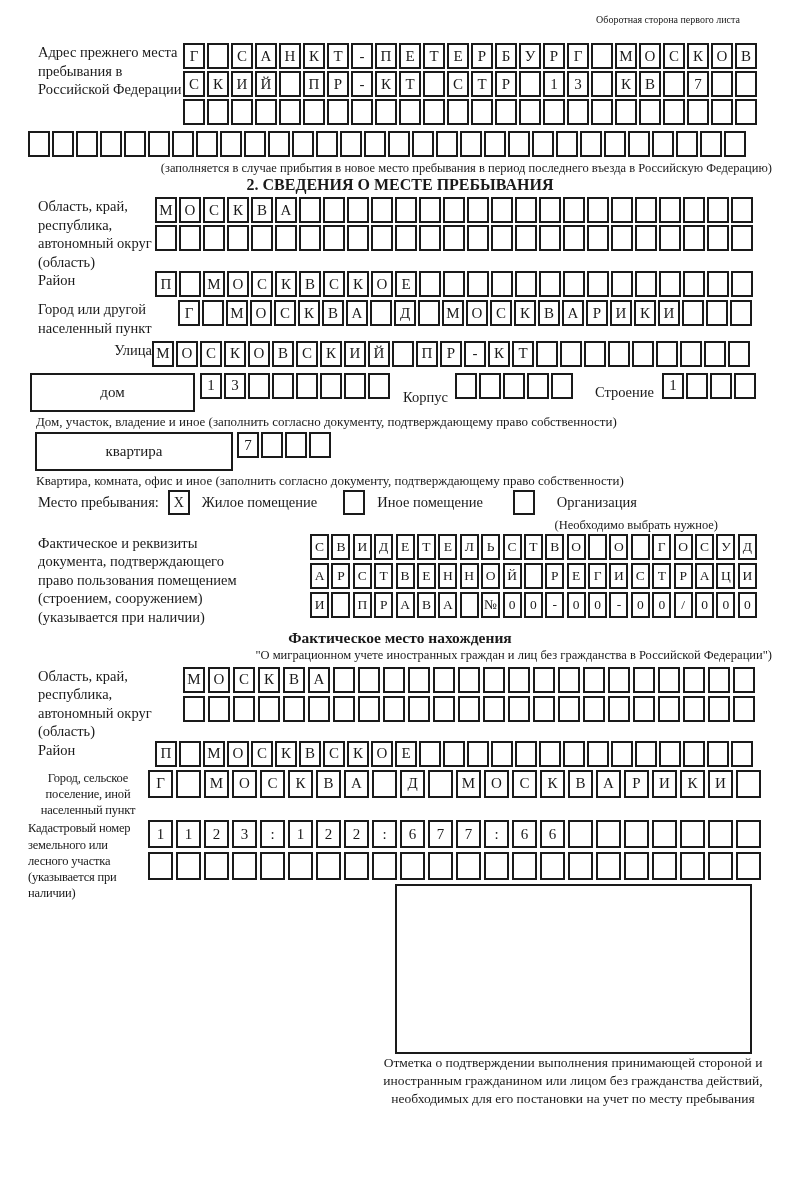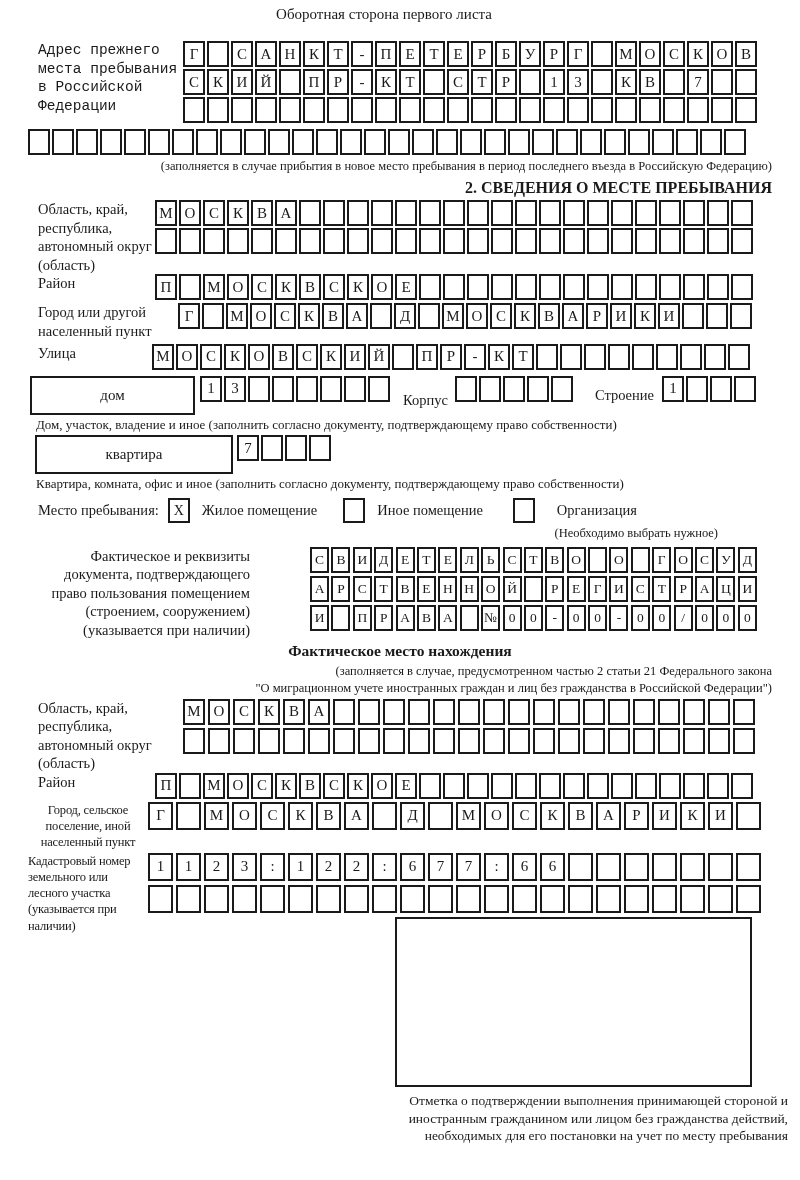--- a/index.html
+++ b/index.html
@@ -6,21 +6,21 @@
   .page{
     position:relative;
     width:800px;height:1180px;
     box-sizing:border-box;
     padding:0 28px;
     background:#fff;
     color:var(--ink,#1a1a1a);
     font-family:"Liberation Serif","DejaVu Serif",serif;
     overflow:hidden;
   }
-  .corner{margin-top:6px;text-align:center;padding-right:32px;font-size:15px;}
+  .corner{margin-top:14px;text-align:right;padding-right:32px;font-size:10px;}
   .frow{display:flex;align-items:flex-start;}
   .lbl{margin-left:10px;flex-shrink:0;font-size:14.5px;line-height:1.28;}
   .lbl2{margin-left:0;flex-shrink:0;font-size:12.5px;line-height:1.3;letter-spacing:-0.2px;}
   .boxcol{display:flex;flex-direction:column;gap:2px;}
   .boxrow{display:flex;flex-wrap:nowrap;}
   .box{
     box-sizing:border-box;flex-shrink:0;
     width:22px;height:26px;margin-right:2px;
     border:2px solid var(--ink,#1a1a1a);
     display:inline-flex;align-items:center;justify-content:center;
@@ -41,32 +41,32 @@
   .inl{font-size:14.5px;align-self:center;white-space:nowrap;}
   .stayrow{display:flex;align-items:center;margin-left:10px;font-size:14.5px;}
   .cbox{
     box-sizing:border-box;width:22px;height:25px;flex-shrink:0;
     border:2px solid var(--ink,#1a1a1a);
     display:inline-flex;align-items:center;justify-content:center;
     font-size:14px;
   }
   .bigbox{box-sizing:border-box;width:357px;height:170px;border:2px solid var(--ink,#1a1a1a);background:#fff;}
   .marknote{width:430px;text-align:center;font-size:13.5px;line-height:1.32;}
-  .mt2{margin-top:2px;}.mt3{margin-top:3px;}.mt4{margin-top:4px;}.mt5{margin-top:5px;text-align:right;}
+  .mt2{margin-top:2px;}.mt3{margin-top:3px;}.mt4{margin-top:4px;}.mt5{}
   .mt6{margin-top:6px;}.mt18{margin-top:18px;}
 </style>
 </head>
 <body>
 
 <div class="page" style="--ink: #1a1a1a;">
 
   <div class="corner">Оборотная сторона первого листа</div>
 
   <div class="frow mt18">
-    <div class="lbl" style="width:145px;font-family:Liberation Mono, monospace;">Адрес прежнего места пребывания в Российской Федерации</div>
+    <div class="lbl" style="width:145px;">Адрес прежнего места пребывания в Российской Федерации</div>
     <div class="boxcol">
       <div class="boxrow">
           <span class="box">Г</span>
           <span class="box"></span>
           <span class="box">С</span>
           <span class="box">А</span>
           <span class="box">Н</span>
           <span class="box">К</span>
           <span class="box">Т</span>
           <span class="box">-</span>
@@ -292,21 +292,21 @@
         <span class="box">И</span>
         <span class="box">К</span>
         <span class="box">И</span>
         <span class="box"></span>
         <span class="box"></span>
         <span class="box"></span>
       </div>
   </div>
 
   <div class="frow mt3">
-    <div class="lbl" style="width:114px;">Улица</div>
+    <div class="lbl" style="width:114px;text-align:right;">Улица</div>
     <div class="boxrow">
         <span class="box">М</span>
         <span class="box">О</span>
         <span class="box">С</span>
         <span class="box">К</span>
         <span class="box">О</span>
         <span class="box">В</span>
         <span class="box">С</span>
         <span class="box">К</span>
         <span class="box">И</span>
@@ -450,21 +450,20 @@
           <span class="box">0</span>
           <span class="box">/</span>
           <span class="box">0</span>
           <span class="box">0</span>
           <span class="box">0</span>
         </div>
     </div>
   </div>
 
   <div class="h2 mt3">Фактическое место нахождения</div>
-  <div class="cap center mt3">(заполняется в случае, предусмотренном частью 2 статьи 21 Федерального закона</div>
   <div class="cap center">"О миграционном учете иностранных граждан и лиц без гражданства в Российской Федерации")</div>
 
   <div class="frow mt3">
     <div class="lbl" style="width:145px;">Область, край, республика, автономный округ (область)</div>
     <div class="boxcol" style="gap:3px;">
       <div class="boxrow md">
           <span class="box">М</span>
           <span class="box">О</span>
           <span class="box">С</span>
           <span class="box">К</span>

